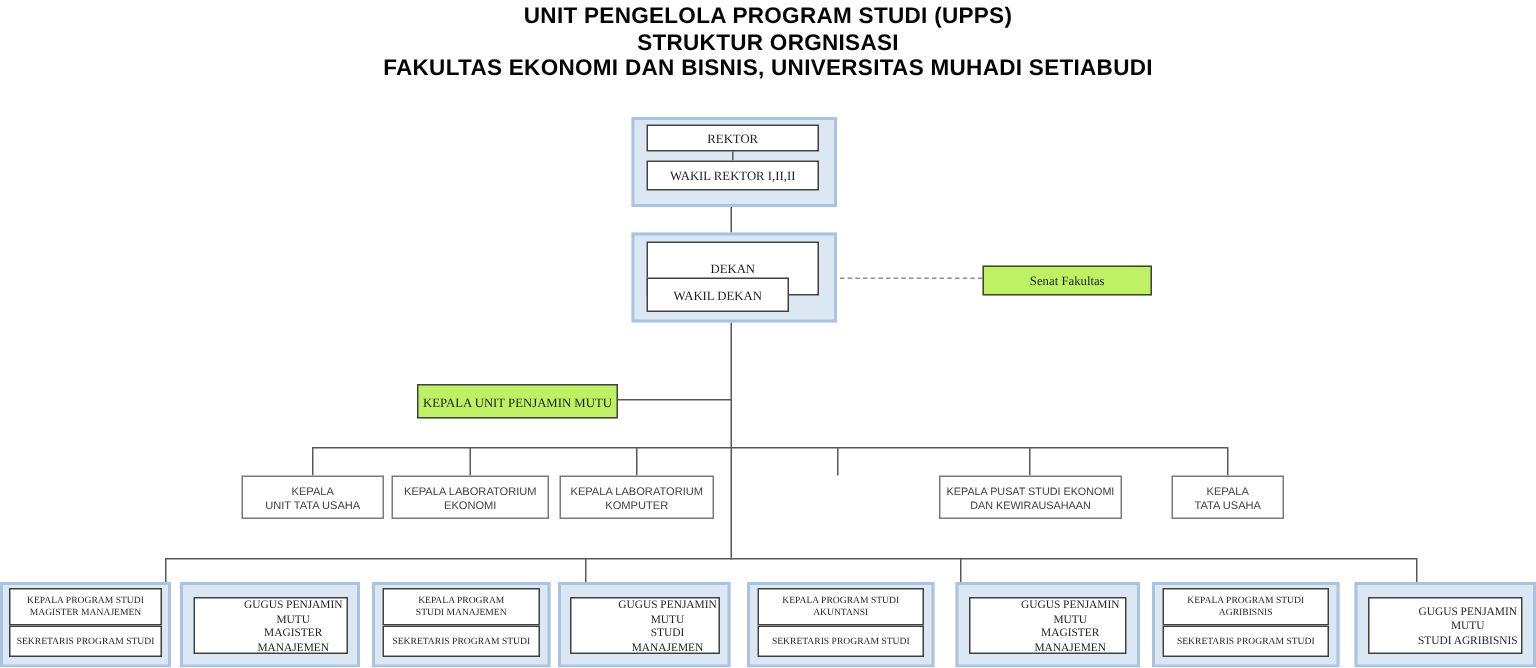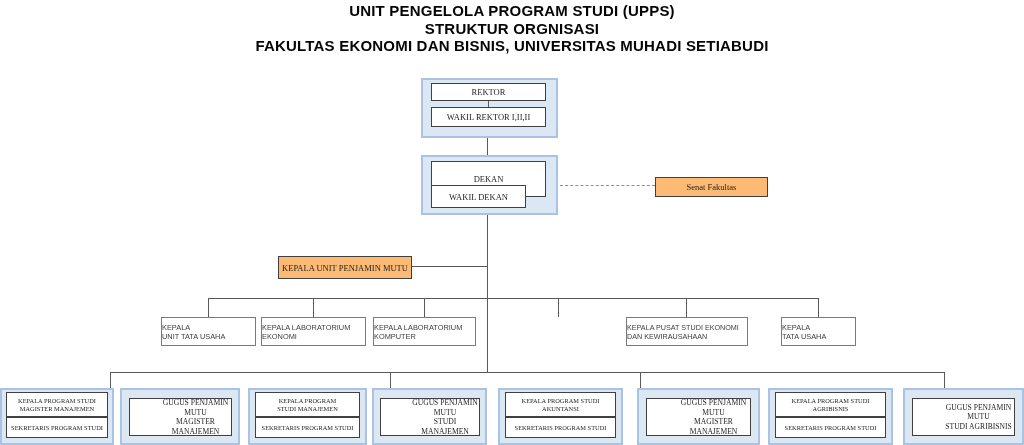--- a/index.html
+++ b/index.html
@@ -10,25 +10,25 @@
   .line{position:absolute;background:var(--line, #595959);}
   .hline{height:1px;}
   .vline{width:1px;}
   .dashed{height:0;background:none;border-top:1px dashed #8f8f8f;}
   .group{position:absolute;box-sizing:border-box;border:2px solid var(--container-border,#a9c4e2);
          background:var(--container-fill,#dbe7f3);}
   .wbox{position:absolute;box-sizing:border-box;background:#fff;border:1px solid var(--box-border,#404040);
         display:flex;flex-direction:column;align-items:center;justify-content:center;text-align:center;
         font-family:"Liberation Serif",serif;color:#1f1f1f;}
   .serifmd{font-size:8.5px;line-height:10px;}
-  .plainbox{position:absolute;box-sizing:border-box;background:#fdba74;border:1px solid var(--box-border,#404040);
+  .plainbox{position:absolute;box-sizing:border-box;background:#bef264;border:1px solid var(--box-border,#404040);
         display:flex;flex-direction:column;align-items:center;justify-content:center;text-align:center;
         font-family:"Liberation Serif",serif;color:#1f1f1f;}
   .mid{position:absolute;top:317px;height:29px;box-sizing:border-box;background:#fff;border:1px solid #7a7a7a;
-       display:flex;flex-direction:column;align-items:flex-start;justify-content:center;text-align:center;
+       display:flex;flex-direction:column;align-items:center;justify-content:center;text-align:center;
        font-family:"Liberation Sans",sans-serif;font-size:7.4px;line-height:9px;color:#3d3d3d;white-space:nowrap;}
   .bgroup{position:absolute;top:388px;height:57px;box-sizing:border-box;
           border:2px solid var(--container-border,#a9c4e2);background:var(--container-fill,#dbe7f3);}
   .khead{font-size:6.4px;line-height:8px;}
   .gugus{font-size:7.6px;line-height:9.5px;padding-left:30px;}
   span{display:block;}
 </style>
 </head>
 <body>
 

